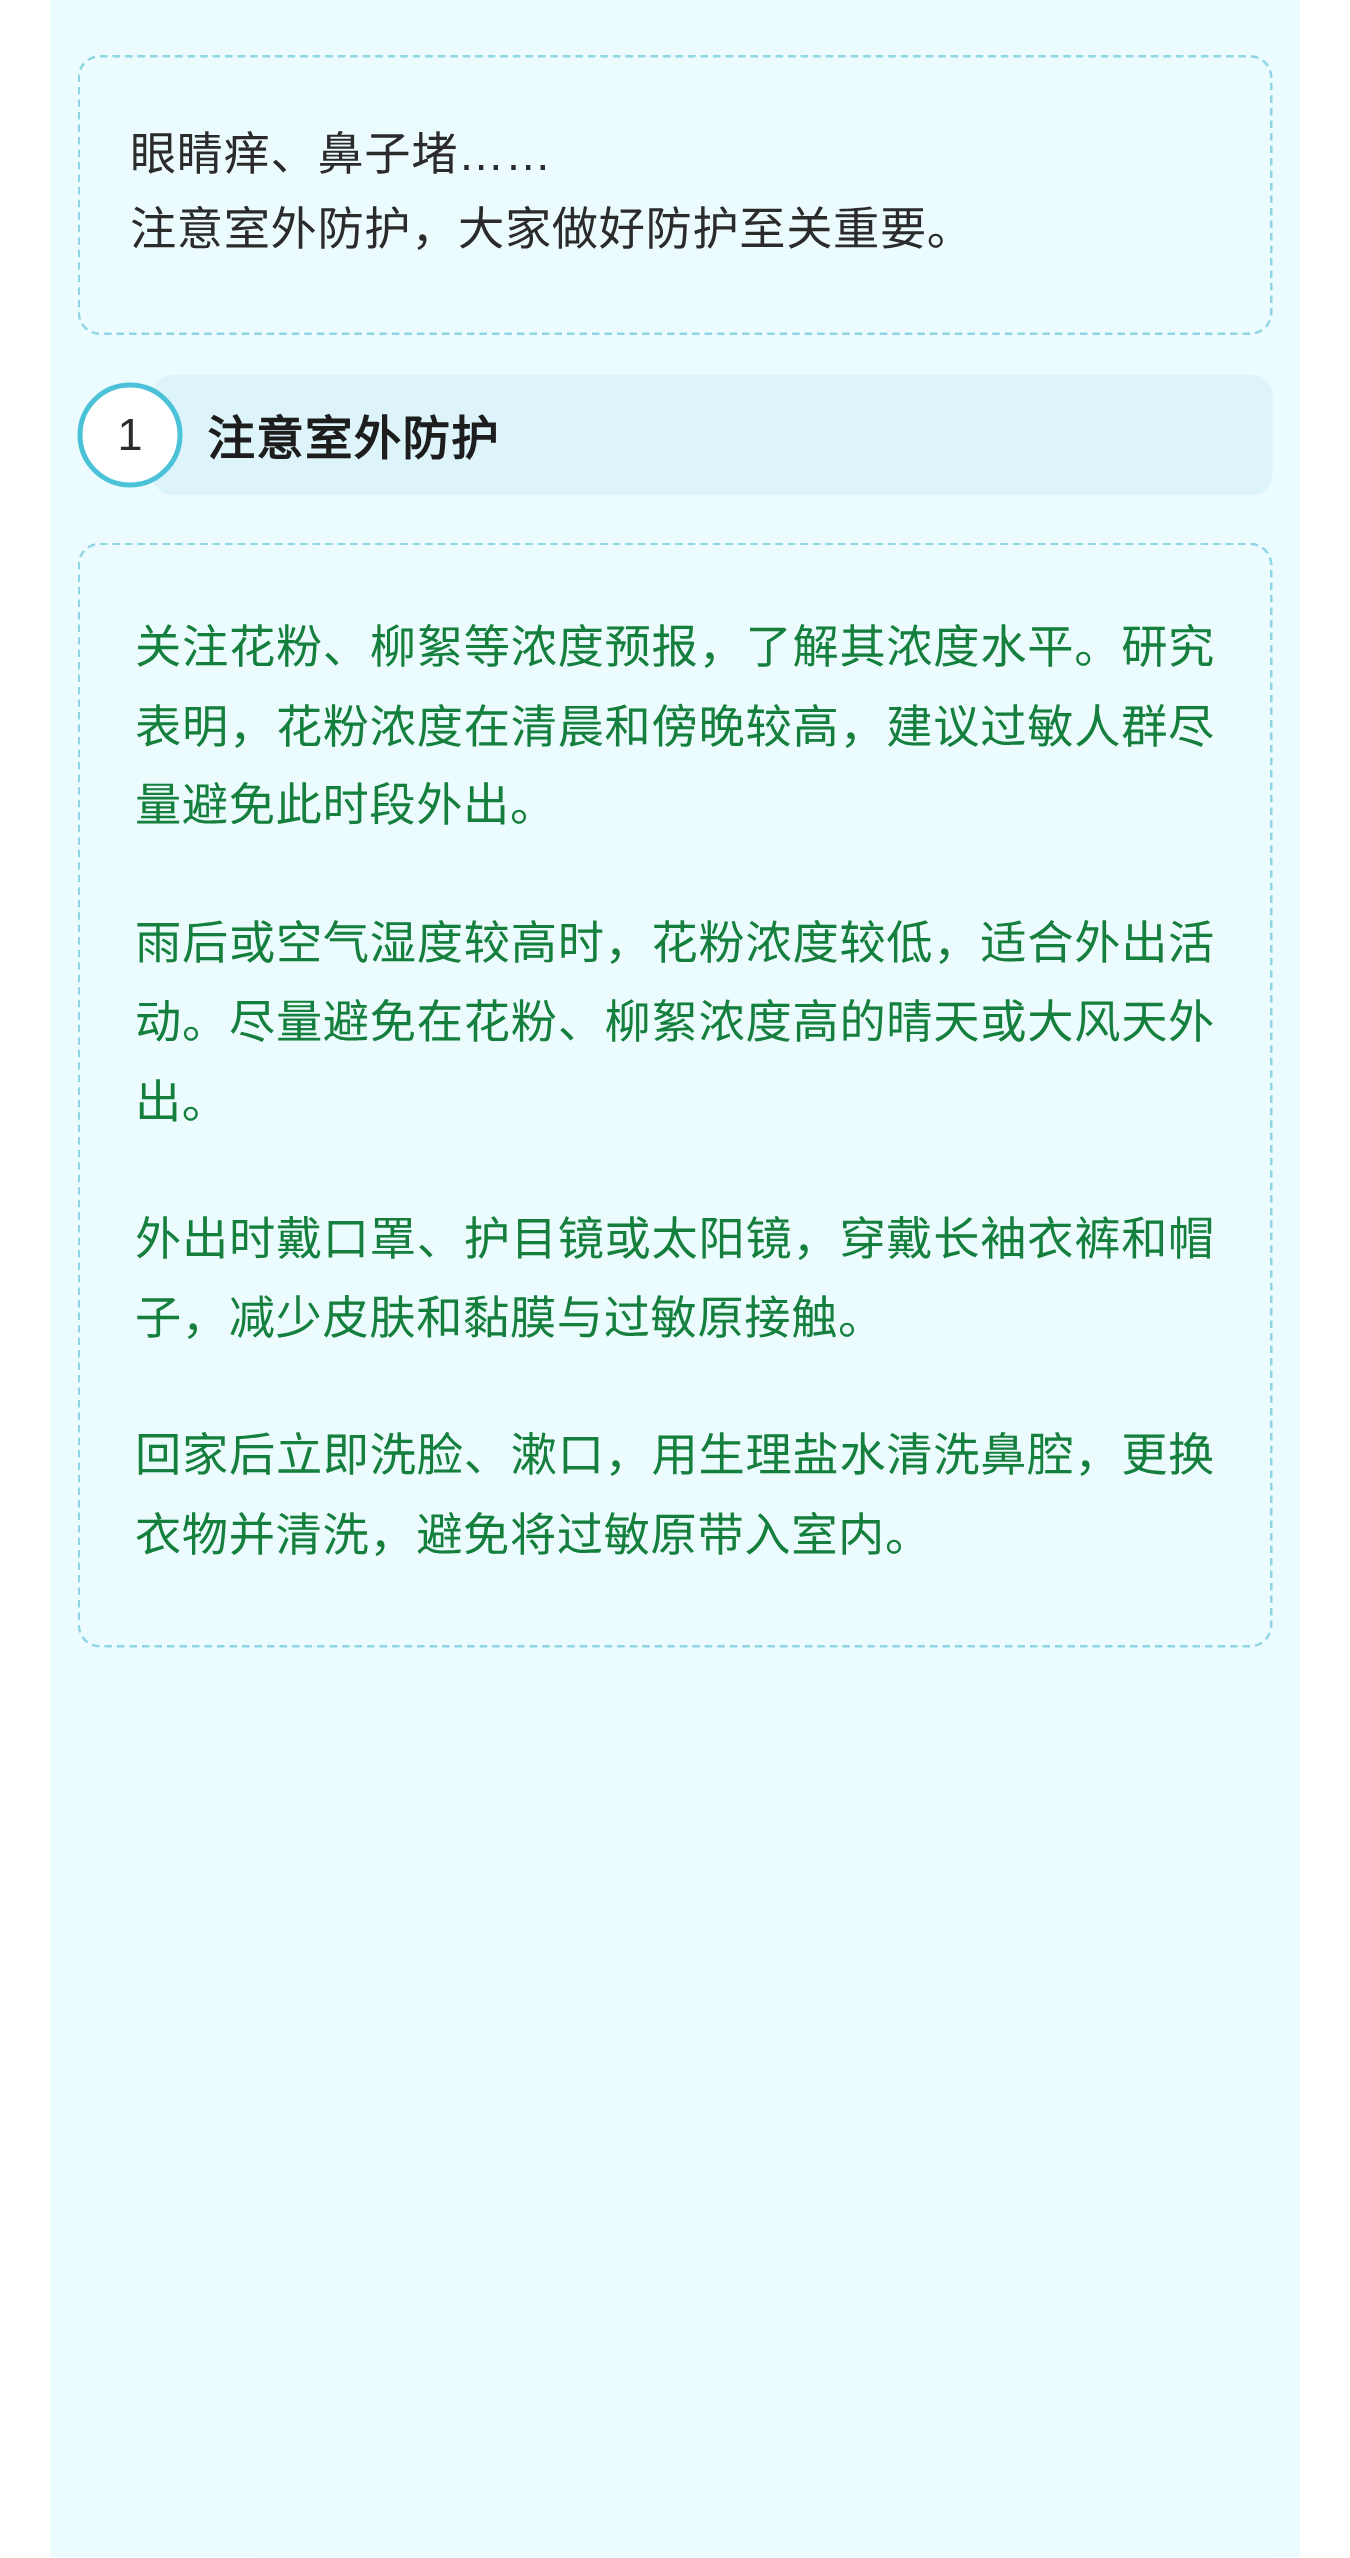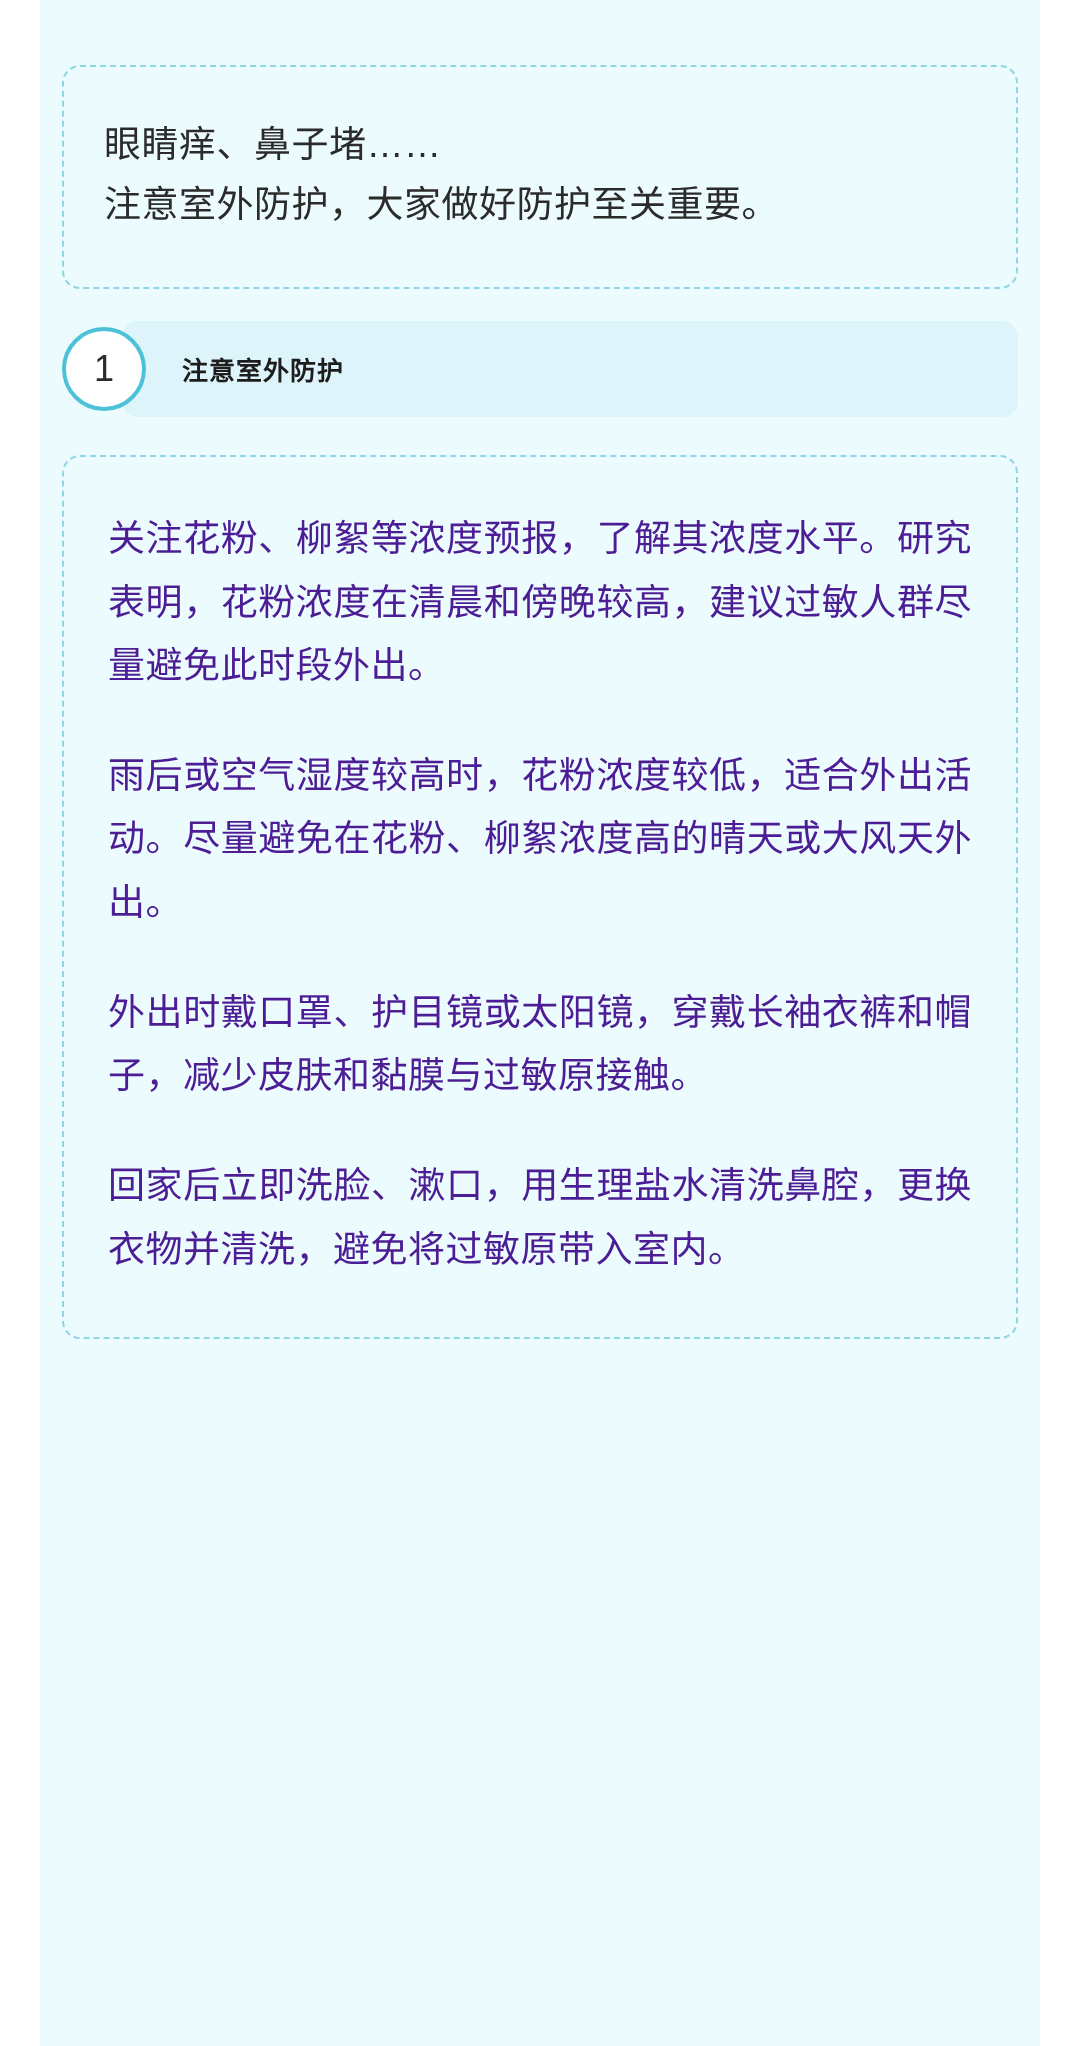--- a/index.html
+++ b/index.html
@@ -30,21 +30,21 @@
     top: 0;
     width: 1000px;
     height: 100%;
     background: #ecfbfd;
     z-index: 0;
   }
 
   .content {
     position: relative;
     z-index: 1;
-    padding-top: 65px;
+    padding-top: 44px;
   }
 
   
   .intro-box {
     margin: 0 22px;
     border: 2px dashed #8fd6e4;
     border-radius: 18px;
     background: #ecfbfd;
     padding: 48px 40px 52px 40px;
     box-sizing: border-box;
@@ -84,44 +84,44 @@
     box-sizing: border-box;
     display: flex;
     align-items: center;
     justify-content: center;
     font-size: 36px;
     color: #2b2b2b;
     font-weight: 400;
   }
   .section-title {
     position: absolute;
-    left: 120px;
+    left: 104px;
     top: 0;
     height: 96px;
     display: flex;
     align-items: center;
-    font-size: 26px;
+    font-size: 38px;
     font-weight: bold;
     color: #1d1d1d;
     letter-spacing: 1px;
   }
 
   
   .body-box {
     margin: 38px 22px 0 22px;
     border: 2px dashed #8fd6e4;
     border-radius: 18px;
     background: #ecfbfd;
     padding: 50px 44px 56px 44px;
     box-sizing: border-box;
   }
   .para {
     font-size: 37px;
     line-height: 1.72;
-    color: #4c1d95;
+    color: #15803d;
     letter-spacing: 0.5px;
     text-align: justify;
     margin: 0 0 46px 0;
   }
   .para:last-child {
     margin-bottom: 0;
   }
   .bottom-space { height: 46px; }
 </style>
 </head>

